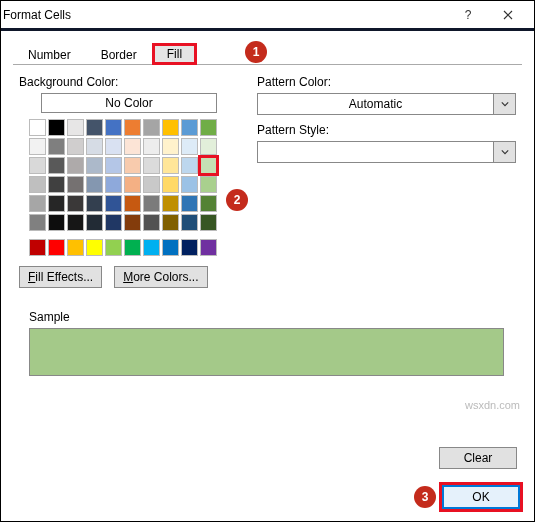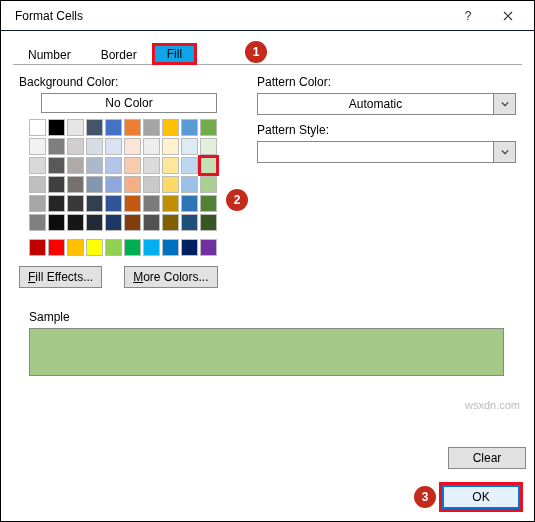--- a/index.html
+++ b/index.html
@@ -1,45 +1,45 @@
 <!DOCTYPE html>
 <html><head>
 <meta charset="utf-8">
 <style>
 * { box-sizing: border-box; font-family: "Segoe UI", Tahoma, sans-serif; font-size: 12px; }
 body { margin: 0; background: #fff; }
 .dialog { width: 535px; height: 522px; border: 1px solid #000; background: #fff; position: relative; }
-.titlebar { height: 30px; display: flex; align-items: center; padding: 0 6px 0 14px; border-bottom: 1px solid #0f172a; justify-content: center; }
+.titlebar { height: 30px; display: flex; align-items: center; padding: 0 6px 0 2px; border-bottom: 3px solid #0f172a; justify-content: center; }
 .titlebar-title { flex: 1; }
 .titlebar-btn { width: 40px; height: 28px; display: flex; align-items: center; justify-content: center; color: #333; }
 .body { padding: 8px 12px 0 12px; }
 .tabs { display: flex; align-items: flex-end; border-bottom: 1px solid #aaa; height: 26px; }
 .tab { padding: 3px 14px; border: 1px solid transparent; border-bottom: none; position: relative; top: 1px; cursor: default; }
-.tab.active { border: 1px solid #aaa; border-bottom: 1px solid #fff; background: #0ea5e9; }
+.tab.active { border: 1px solid #aaa; border-bottom: 1px solid #fff; background: #e5e5e5; }
 .tab.hi { border: 3px solid #e81123; padding: 1px 12px; }
 .marker { width: 22px; height: 22px; border-radius: 50%; background: #c42b1c; color: #fff; display: inline-flex; align-items: center; justify-content: center; font-weight: bold; position: absolute; }
 .content { display: flex; padding: 10px 6px 0 6px; gap: 18px; }
 .left { flex: 0 0 220px; }
 .right { flex: 1; }
 .lbl { display: block; margin-bottom: 4px; }
 .nocolor { width: 176px; height: 20px; border: 1px solid #888; text-align: center; line-height: 18px; margin: 2px 0 6px 22px; }
 .palette { display: grid; grid-template-columns: repeat(10, 17px); gap: 2px; margin-left: 10px; margin-bottom: 8px; }
 .sw { width: 17px; height: 17px; border: 1px solid #bbb; }
 .sw.sel { outline: 3px solid #e81123; outline-offset: -1px; position: relative; z-index: 2; }
 .std-row { display: grid; grid-template-columns: repeat(10, 17px); gap: 2px; margin-left: 10px; margin-top: 6px; }
-.btn-row { margin-top: 10px; display: flex; gap: 22px; }
+.btn-row { margin-top: 10px; display: flex; gap: 12px; }
 .btn { border: 1px solid #888; background: #e1e1e1; padding: 3px 8px; cursor: default; }
 .btn u { text-decoration: underline; }
 .combo { display: flex; margin-bottom: 8px; }
 .combo-box { flex: 1; height: 22px; border: 1px solid #888; line-height: 20px; padding: 0 7px; background: #fff; }
 .combo-arrow { width: 22px; height: 22px; border: 1px solid #888; border-left: none; background: #e1e1e1; display: flex; align-items: center; justify-content: center; }
 .sample-area { margin: 22px 18px 0 16px; }
 .sample-box { width: 100%; height: 48px; background: #a4c989; border: 1px solid #888; margin-top: 2px; }
 .footer { position: absolute; bottom: 12px; right: 14px; display: flex; gap: 6px; align-items: center; }
-.clear-row { position: absolute; bottom: 52px; right: 8px; }
+.clear-row { position: absolute; bottom: 52px; right: 17px; }
 .okbtn { width: 78px; height: 24px; border: 2px solid #0078d7; background: #e5f1fb; outline: 3px solid #e81123; }
 .cancelbtn { width: 78px; height: 24px; border: 1px solid #888; background: #e1e1e1; }
 .watermark { position: absolute; right: 14px; bottom: 110px; color: #bbb; font-size: 11px; transform: none; }
 svg.chev { width: 8px; height: 8px; }
 </style>
 </head>
 <body>
 
 <div class="dialog">
 

